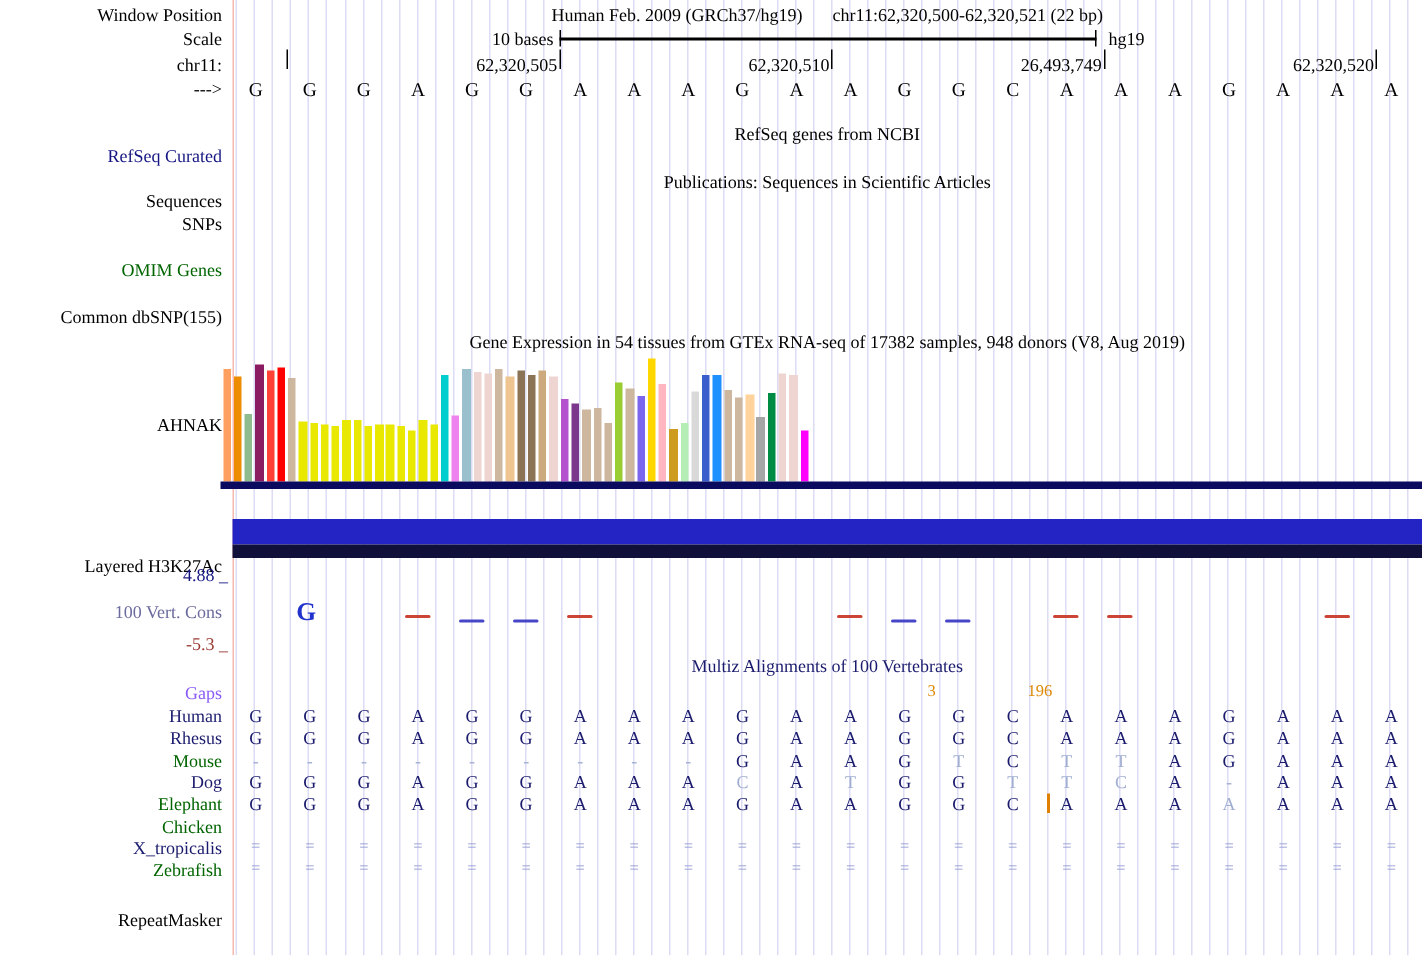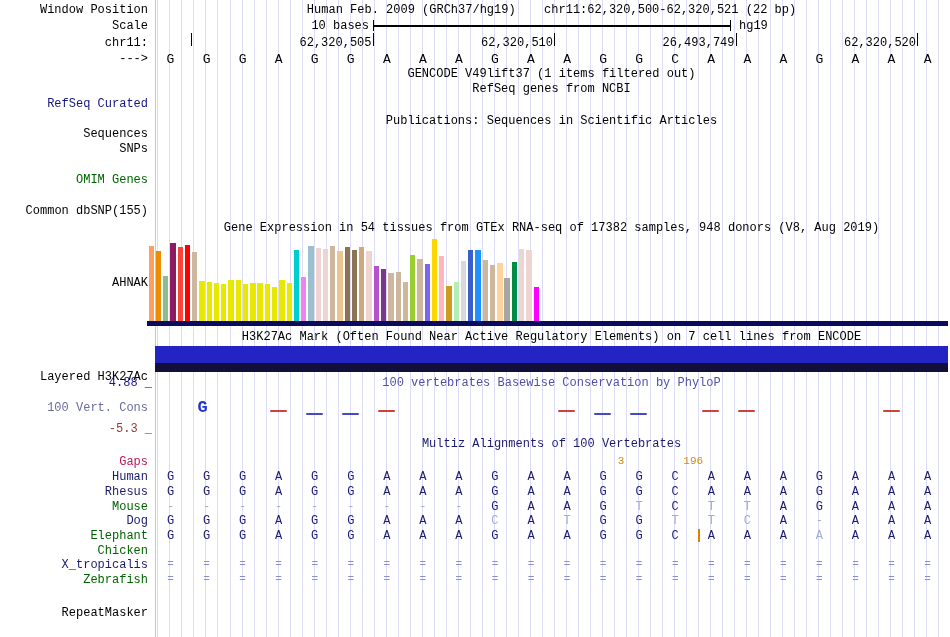--- a/index.html
+++ b/index.html
@@ -1,18 +1,18 @@
 <!DOCTYPE html>
 <html><head>
 <meta charset="utf-8">
 <style>
   html,body{margin:0;padding:0;background:#fff;}
   #browser{
     position:relative;width:950px;height:637px;background:#fff;overflow:hidden;
-    font-family:Liberation Mono, monospace;font-size:12px;color:#000;
+    font-family:Liberation Serif, serif;font-size:12px;color:#000;
   }
   .abs{position:absolute;white-space:nowrap;}
   .rlab{position:absolute;right:802px;text-align:right;white-space:nowrap;}
   .ctitle{position:absolute;left:155px;width:793px;text-align:center;white-space:nowrap;}
   .gridline{position:absolute;top:0;bottom:0;width:1px;background:#dcdcf4;}
   .guideline{position:absolute;top:0;bottom:0;width:1px;background:#f5b9ad;}
   .tick{position:absolute;width:1px;background:#000;}
   .baseletter{position:absolute;width:22px;text-align:center;font-size:13px;color:#000;}
   .alnletter{position:absolute;width:22px;text-align:center;font-size:12px;color:#1b1b6e;}
   .alnlight{color:#a0aed0;}
@@ -141,21 +141,20 @@
       <div class="baseletter" style="left: 664.2px; top: 52px;">C</div>
       <div class="baseletter" style="left: 700.25px; top: 52px;">A</div>
       <div class="baseletter" style="left: 736.3px; top: 52px;">A</div>
       <div class="baseletter" style="left: 772.35px; top: 52px;">A</div>
       <div class="baseletter" style="left: 808.4px; top: 52px;">G</div>
       <div class="baseletter" style="left: 844.45px; top: 52px;">A</div>
       <div class="baseletter" style="left: 880.5px; top: 52px;">A</div>
       <div class="baseletter" style="left: 916.55px; top: 52px;">A</div>
     </div>
 
-  <div class="ctitle" style="top:67px;">GENCODE V49lift37 (1 items filtered out)</div>
   <div class="ctitle" style="top:82px;">RefSeq genes from NCBI</div>
   <div class="rlab" style="top:97px;color:#151583;">RefSeq Curated</div>
   <div class="ctitle" style="top:114px;">Publications: Sequences in Scientific Articles</div>
   <div class="rlab" style="top:127px;">Sequences</div>
   <div class="rlab" style="top:142px;">SNPs</div>
   <div class="rlab" style="top:173px;color:#006400;">OMIM Genes</div>
   <div class="rlab" style="top:204px;">Common dbSNP(155)</div>
 
   <div class="ctitle" style="top:221px;">Gene Expression in 54 tissues from GTEx RNA-seq of 17382 samples, 948 donors (V8, Aug 2019)</div>
   <div id="gtexbars">
@@ -210,45 +209,43 @@
       <div class="gtexbar" style="left: 497.22px; top: 263px; width: 5.3px; height: 58px; background: rgb(255, 211, 155);"></div>
       <div class="gtexbar" style="left: 504.485px; top: 278px; width: 5.3px; height: 43px; background: rgb(166, 166, 166);"></div>
       <div class="gtexbar" style="left: 511.75px; top: 262px; width: 5.3px; height: 59px; background: rgb(0, 139, 69);"></div>
       <div class="gtexbar" style="left: 519.015px; top: 249px; width: 5.3px; height: 72px; background: rgb(238, 213, 210);"></div>
       <div class="gtexbar" style="left: 526.28px; top: 250px; width: 5.3px; height: 71px; background: rgb(238, 213, 210);"></div>
       <div class="gtexbar" style="left: 533.545px; top: 287px; width: 5.3px; height: 34px; background: rgb(255, 0, 255);"></div>
     </div>
   <div class="rlab" style="top:276px;">AHNAK</div>
   <div class="abs" style="top:321px;left:147px;width:801px;height:5px;background:#0a0a5e;"></div>
 
-  <div class="ctitle" style="top:330px;">H3K27Ac Mark (Often Found Near Active Regulatory Elements) on 7 cell lines from ENCODE</div>
   <div class="rlab" style="top:347px;margin-top:23px;">Layered H3K27Ac</div>
   <div class="abs" style="top:346px;left:155px;width:793px;height:17px;background:#2424c4;"></div>
   <div class="abs" style="top:363px;left:155px;width:793px;height:9px;background:#10103a;"></div>
 
-  <div class="ctitle" style="top:376px;color:#5050a8;">100 vertebrates Basewise Conservation by PhyloP</div>
   <div class="rlab" style="top:376px;right:798px;color:#151583;">4.88 _</div>
   <div class="rlab" style="top:401px;color:#6b6b9e;">100 Vert. Cons</div>
   <div class="rlab" style="top:422px;right:798px;color:#9a3a33;">-5.3 _</div>
   <div id="phylop">
       <div class="abs" style="left: 197.55px; top: 398px; color: rgb(34, 51, 204); font-size: 17px; font-weight: bold;">G</div>
       <div class="dash" style="left: 269.65px; top: 410px; width: 17px; background: rgb(204, 68, 54);"></div>
       <div class="dash" style="left: 305.7px; top: 413px; width: 17px; background: rgb(72, 70, 200);"></div>
       <div class="dash" style="left: 341.75px; top: 413px; width: 17px; background: rgb(72, 70, 200);"></div>
       <div class="dash" style="left: 377.8px; top: 410px; width: 17px; background: rgb(204, 68, 54);"></div>
       <div class="dash" style="left: 558.05px; top: 410px; width: 17px; background: rgb(204, 68, 54);"></div>
       <div class="dash" style="left: 594.1px; top: 413px; width: 17px; background: rgb(72, 70, 200);"></div>
       <div class="dash" style="left: 630.15px; top: 413px; width: 17px; background: rgb(72, 70, 200);"></div>
       <div class="dash" style="left: 702.25px; top: 410px; width: 17px; background: rgb(204, 68, 54);"></div>
       <div class="dash" style="left: 738.3px; top: 410px; width: 17px; background: rgb(204, 68, 54);"></div>
       <div class="dash" style="left: 882.5px; top: 410px; width: 17px; background: rgb(204, 68, 54);"></div>
     </div>
 
   <div class="ctitle" style="top:437px;color:#1b1b6e;">Multiz Alignments of 100 Vertebrates</div>
-  <div class="rlab" style="top:455px;color:#be185d;">Gaps</div>
+  <div class="rlab" style="top:455px;color:#8b5cf6;">Gaps</div>
   <div id="alnrows">
       <div class="gapnum" style="left: 621.125px; top: 455px;">3</div>
       <div class="gapnum" style="left: 693.225px; top: 455px;">196</div>
       <div class="rlab" style="top: 470px; color: rgb(27, 27, 110);">Human</div>
       <div class="alnletter" style="left: 159.5px; top: 470px;">G</div>
       <div class="alnletter" style="left: 195.55px; top: 470px;">G</div>
       <div class="alnletter" style="left: 231.6px; top: 470px;">G</div>
       <div class="alnletter" style="left: 267.65px; top: 470px;">A</div>
       <div class="alnletter" style="left: 303.7px; top: 470px;">G</div>
       <div class="alnletter" style="left: 339.75px; top: 470px;">G</div>

